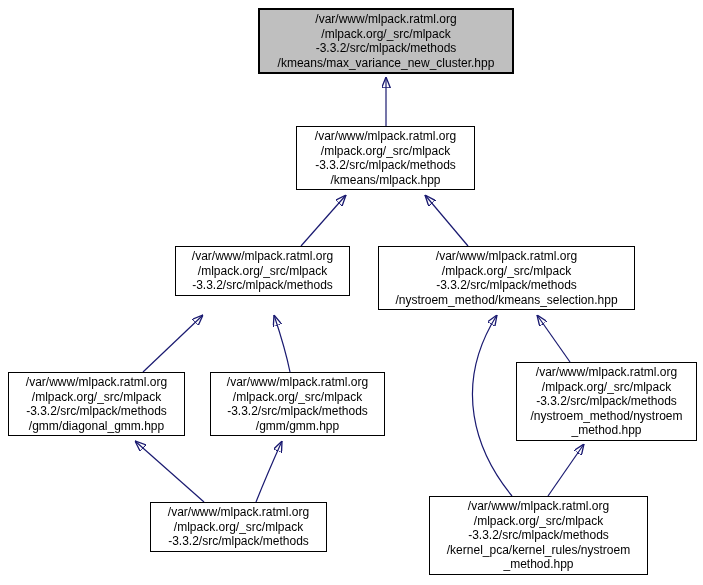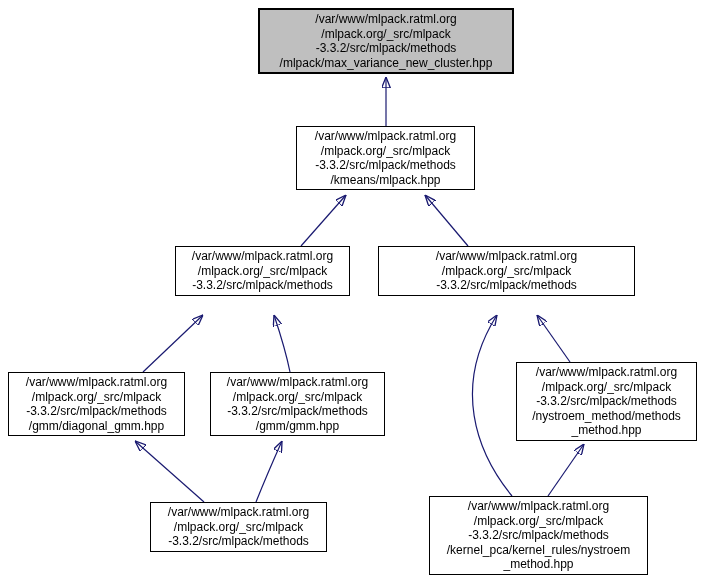--- a/index.html
+++ b/index.html
@@ -60,61 +60,62 @@
     <path d="M512,496 C476,452 452,386 497,315" marker-end="url(#arrow)"></path>
     <path d="M204,502 L135,441" marker-end="url(#arrow)"></path>
     <path d="M256,502 C264,482 273,461 282,441" marker-end="url(#arrow)"></path>
     <path d="M548,496 L584,444" marker-end="url(#arrow)"></path>
   </svg>
 
   <div class="node highlight" style="left:258px;top:8px;width:256px;">
     <div class="pathline">/var/www/mlpack.ratml.org</div>
     <div class="pathline">/mlpack.org/_src/mlpack</div>
     <div class="pathline">-3.3.2/src/mlpack/methods</div>
-    <div class="pathline">/mlpack/max_variance_new_cluster.hpp</div>
+    <div class="pathline">/kmeans/max_variance_new_cluster.hpp</div>
   </div>
 
   <div class="node" style="left:296px;top:126px;width:179px;">
     <div class="pathline">/var/www/mlpack.ratml.org</div>
     <div class="pathline">/mlpack.org/_src/mlpack</div>
     <div class="pathline">-3.3.2/src/mlpack/methods</div>
     <div class="pathline">/kmeans/mlpack.hpp</div>
   </div>
 
   <div class="node" style="left:175px;top:246px;width:175px;">
     <div class="pathline">/var/www/mlpack.ratml.org</div>
     <div class="pathline">/mlpack.org/_src/mlpack</div>
     <div class="pathline">-3.3.2/src/mlpack/methods</div>
   </div>
 
   <div class="node" style="left:378px;top:246px;width:257px;">
     <div class="pathline">/var/www/mlpack.ratml.org</div>
     <div class="pathline">/mlpack.org/_src/mlpack</div>
     <div class="pathline">-3.3.2/src/mlpack/methods</div>
+    <div class="pathline">/nystroem_method/kmeans_selection.hpp</div>
   </div>
 
   <div class="node" style="left:8px;top:372px;width:177px;">
     <div class="pathline">/var/www/mlpack.ratml.org</div>
     <div class="pathline">/mlpack.org/_src/mlpack</div>
     <div class="pathline">-3.3.2/src/mlpack/methods</div>
     <div class="pathline">/gmm/diagonal_gmm.hpp</div>
   </div>
 
   <div class="node" style="left:210px;top:372px;width:175px;">
     <div class="pathline">/var/www/mlpack.ratml.org</div>
     <div class="pathline">/mlpack.org/_src/mlpack</div>
     <div class="pathline">-3.3.2/src/mlpack/methods</div>
     <div class="pathline">/gmm/gmm.hpp</div>
   </div>
 
   <div class="node" style="left:516px;top:362px;width:181px;">
     <div class="pathline">/var/www/mlpack.ratml.org</div>
     <div class="pathline">/mlpack.org/_src/mlpack</div>
     <div class="pathline">-3.3.2/src/mlpack/methods</div>
-    <div class="pathline">/nystroem_method/methods</div>
+    <div class="pathline">/nystroem_method/nystroem</div>
     <div class="pathline">_method.hpp</div>
   </div>
 
   <div class="node" style="left:150px;top:502px;width:177px;">
     <div class="pathline">/var/www/mlpack.ratml.org</div>
     <div class="pathline">/mlpack.org/_src/mlpack</div>
     <div class="pathline">-3.3.2/src/mlpack/methods</div>
   </div>
 
   <div class="node" style="left:429px;top:496px;width:219px;">

